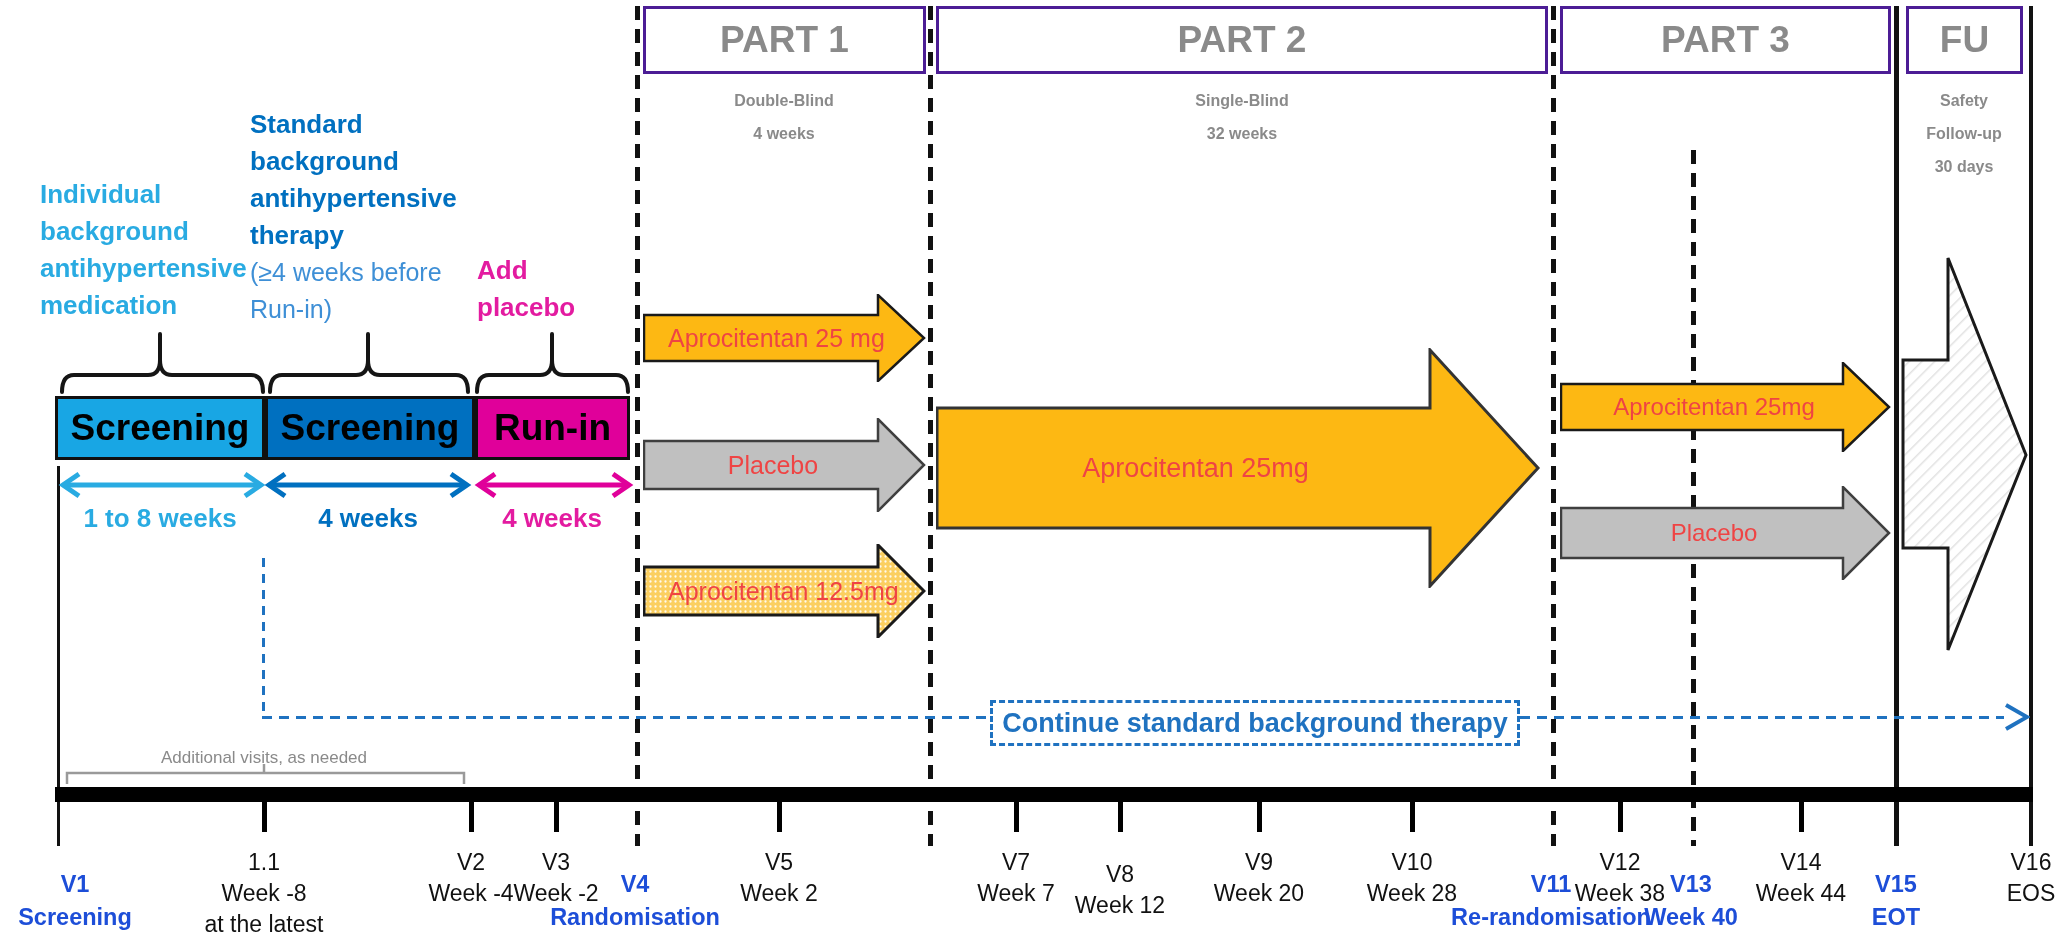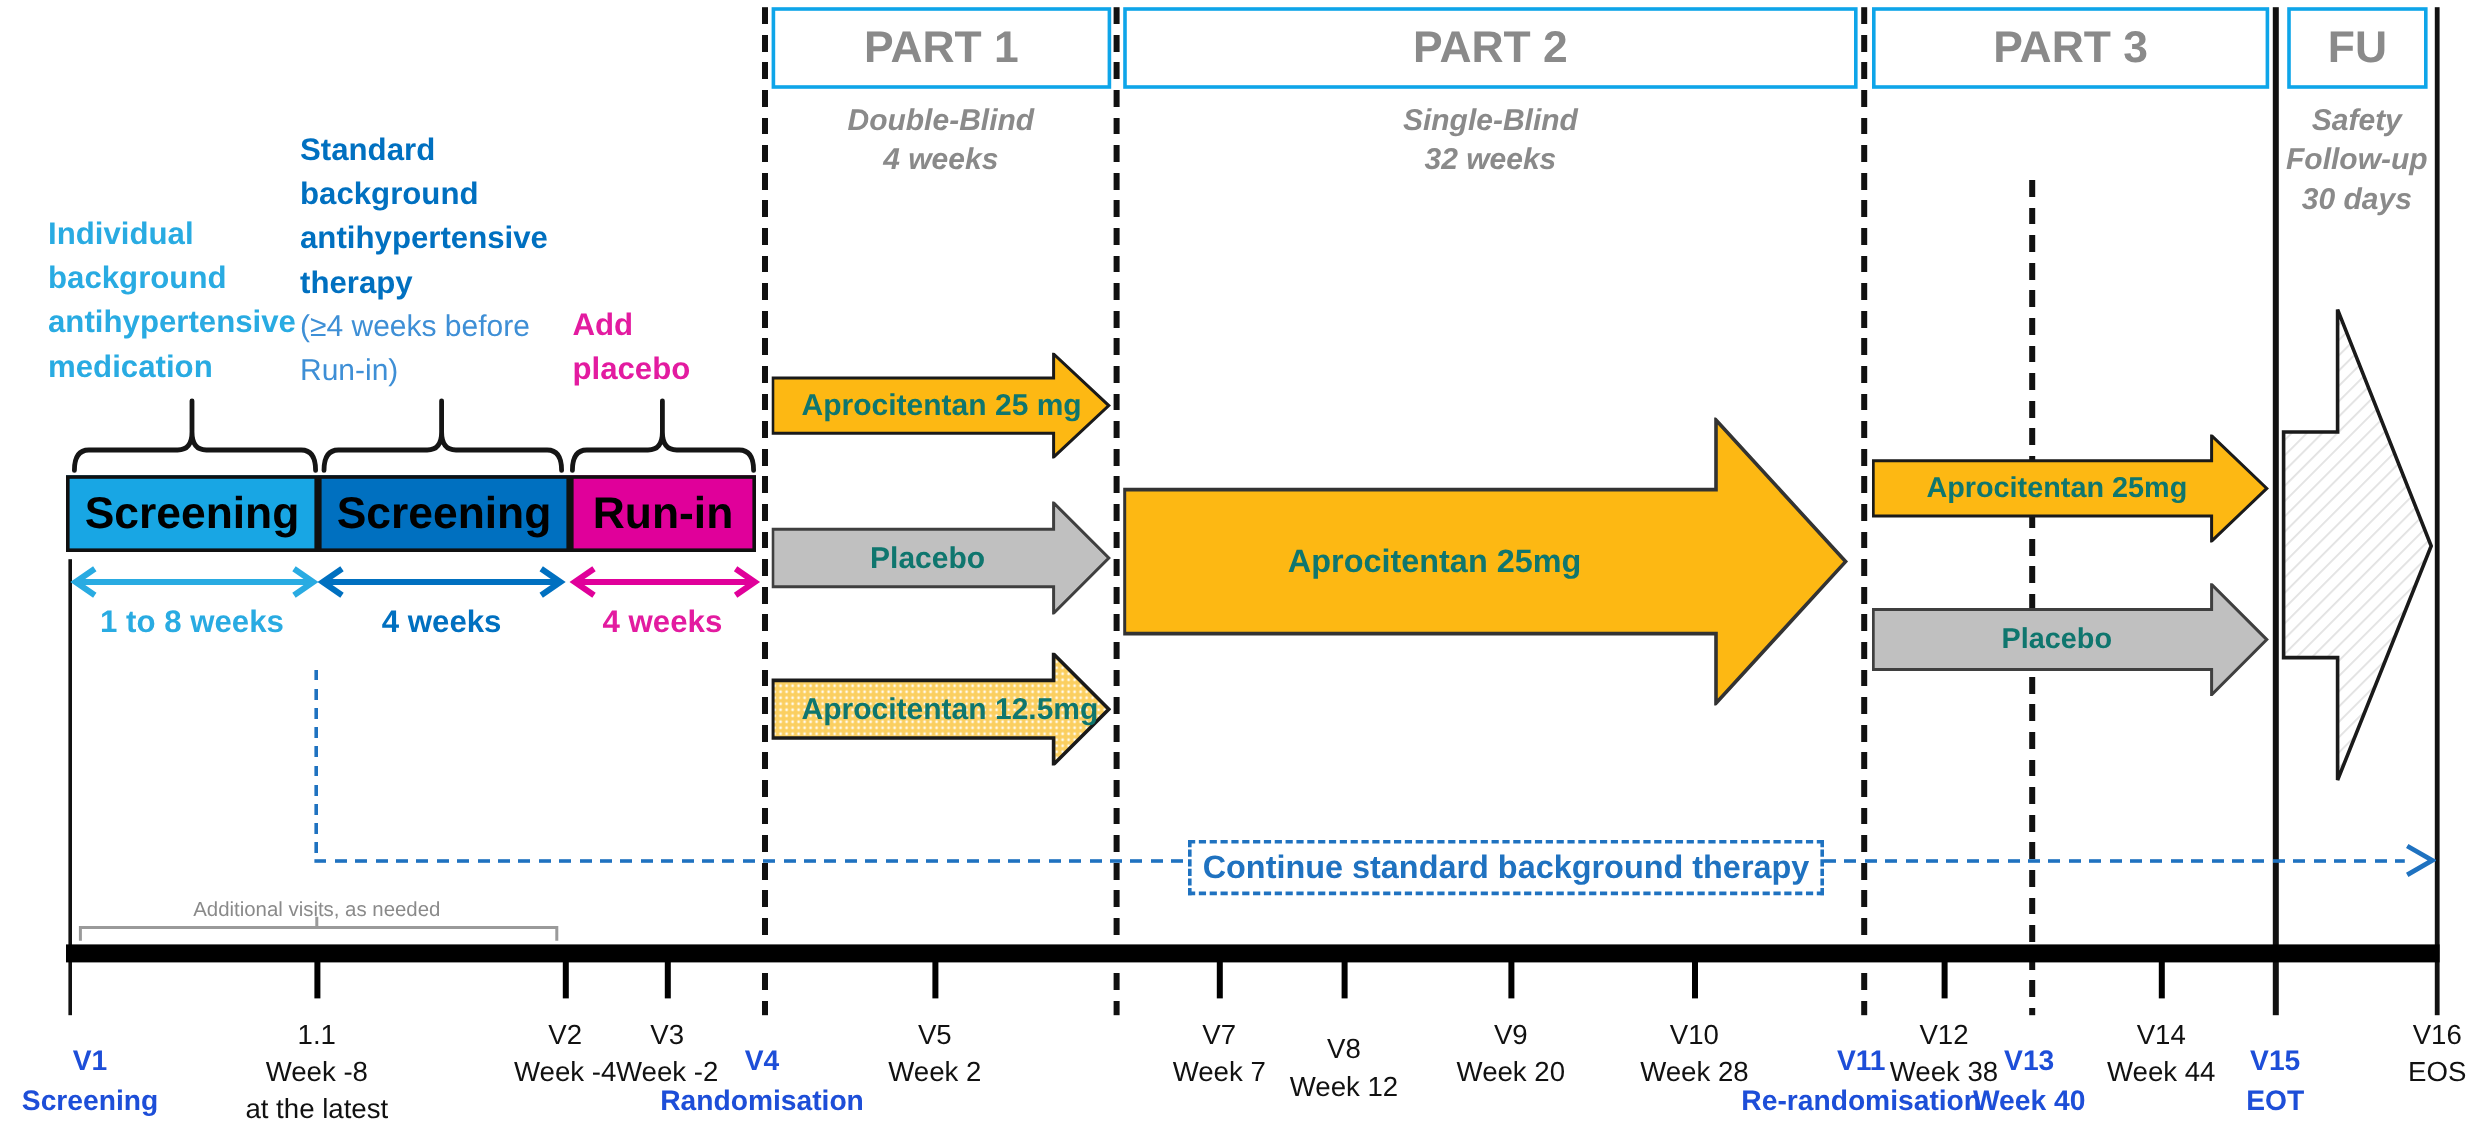--- a/index.html
+++ b/index.html
@@ -2,24 +2,24 @@
 <html><head>
 <meta charset="utf-8">
 <style>
   * { margin:0; padding:0; box-sizing:border-box; }
   body { background:#ffffff; font-family:"Liberation Sans", sans-serif; }
   #canvas { position:relative; width:2056px; height:937px; background:#fff; overflow:hidden; }
   .abs { position:absolute; }
   .ml { white-space:pre-line; }
 
   
-  .phase-box { position:absolute; top:6px; height:68px; border:3px solid #0ea5e9; background:#fff;
+  .phase-box { position:absolute; top:6px; height:68px; border:3px solid #4c1d95; background:#fff;
                color:#8a8a8a; font-weight:bold; font-size:37px; text-align:center; line-height:62px; }
-  .phase-sub { position:absolute; top:84px; color:#8a8a8a; font-weight:bold; font-size:25px;
-               line-height:33px; text-align:center;font-style:italic; }
+  .phase-sub { position:absolute; top:84px; color:#8a8a8a; font-weight:bold; font-size:16px;
+               line-height:33px; text-align:center; }
 
   
   .vdash { position:absolute; width:5px;
            background:repeating-linear-gradient(180deg,#111 0 14px,transparent 14px 23px); }
   .vsolid { position:absolute; background:#111; }
 
   
   .tl-bar { position:absolute; left:55px; top:787px; width:1978px; height:15px; background:#000; }
   .tick { position:absolute; top:801px; width:5px; height:31px; background:#000; }
   .visit { position:absolute; top:847px; text-align:center; font-size:23px; color:#111; line-height:31px; }
@@ -27,21 +27,21 @@
 
   
   .sbox { position:absolute; top:396px; height:64px; border:3px solid #101010; color:#000;
           font-weight:bold; font-size:37px; text-align:center; line-height:58px; }
 
   
   .note-blk { position:absolute; font-weight:bold; font-size:26px; line-height:37px; }
   .dur-lbl { position:absolute; top:503px; font-weight:bold; font-size:26px; text-align:center; }
 
   
-  .arrow-lbl { position:absolute; color:#0f766e; font-weight:bold; text-align:center; white-space:nowrap;padding-left:25px; }
+  .arrow-lbl { position:absolute; color:#ef4444; font-weight:normal; text-align:center; white-space:nowrap;padding-left:25px; }
 
   
   .bdash-h { position:absolute; height:3px;
              background:repeating-linear-gradient(90deg,#1f72c0 0 10px,transparent 10px 17px); }
   .bdash-v { position:absolute; width:3px;
              background:repeating-linear-gradient(180deg,#1f72c0 0 9px,transparent 9px 16px); }
   .continue-box { position:absolute; left:990px; top:700px; width:530px; height:46px;
                   border:3px dashed #1f72c0; color:#1f72c0; font-weight:bold; font-size:27px;
                   text-align:center; line-height:40px; background:#fff; }
 

